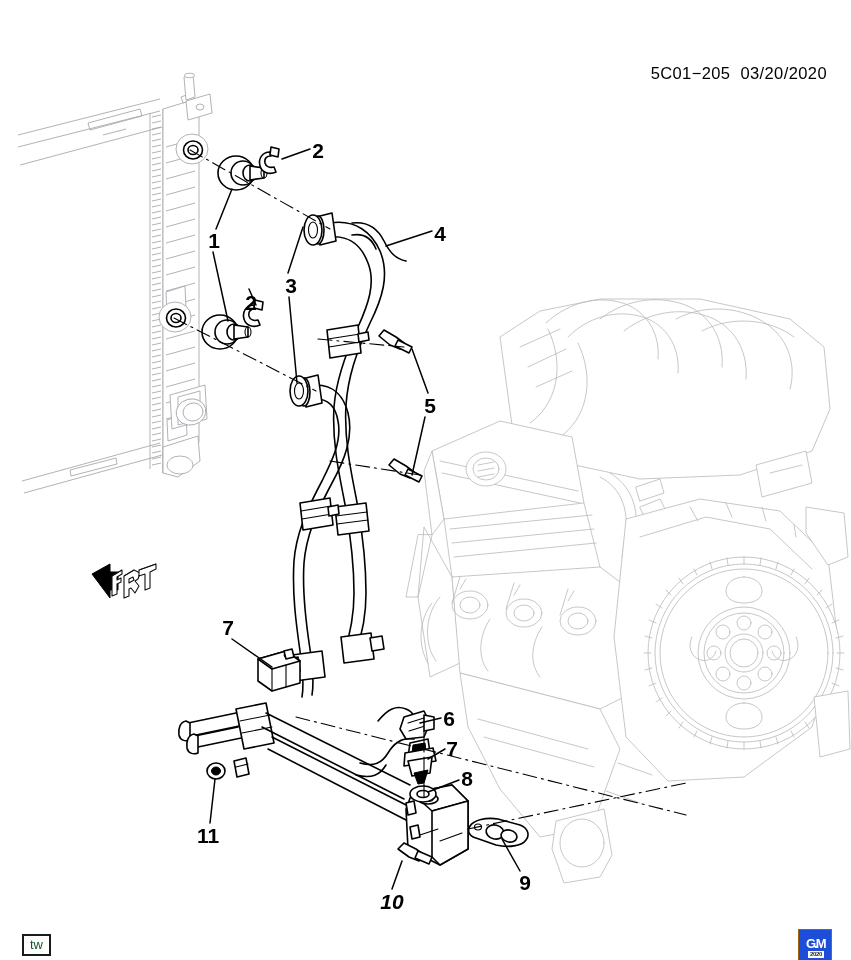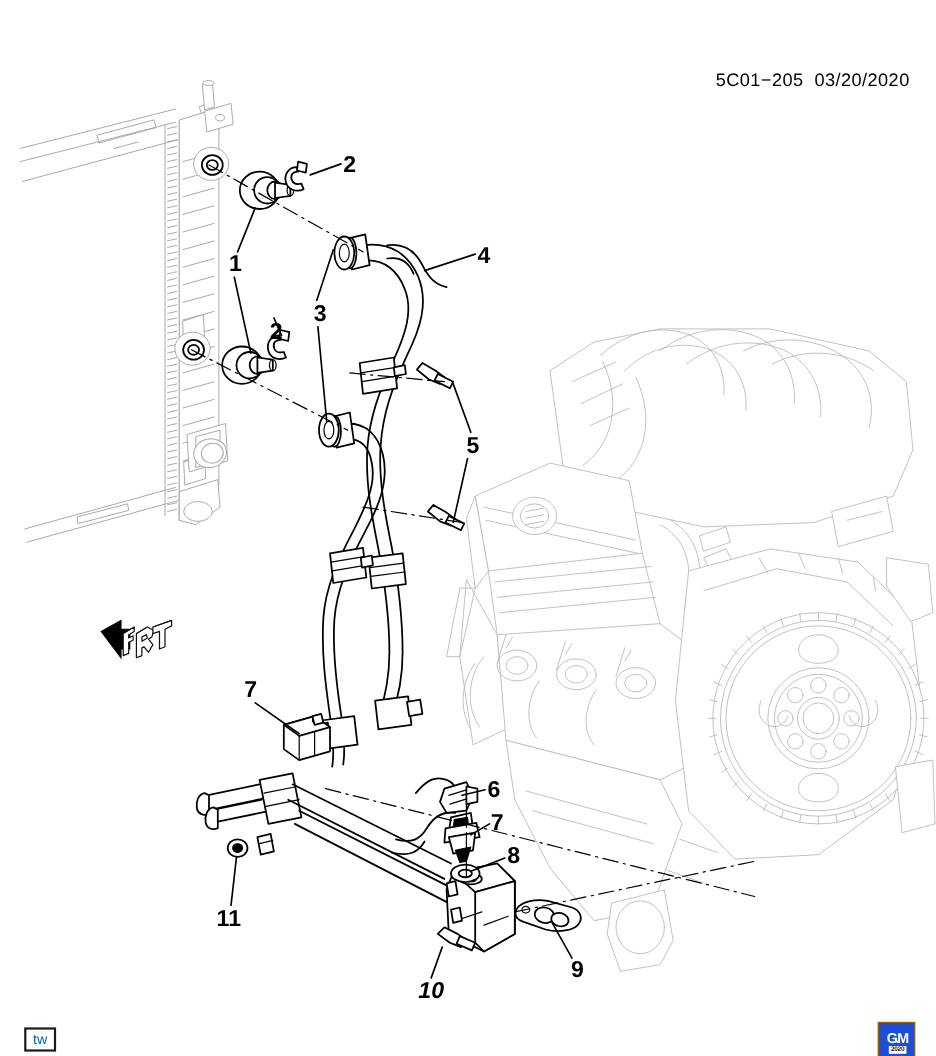--- a/index.html
+++ b/index.html
@@ -41,21 +41,21 @@
   
   .sheet-code {
     position: absolute;
     left: 22px;
     top: 897px;
     border: 2px solid #1a1a1a;
     padding: 1px 6px 2px 6px;
     font-family: "Liberation Sans", sans-serif;
     font-size: 13px;
     line-height: 15px;
-    color: #0369a1;
+    color: #14532d;
     background: #fff;
   }
   
   .gm-logo {
     position: absolute;
     left: 798px;
     top: 892px;
     width: 31px;
     height: 34px;
     background: #1d4ed8;

